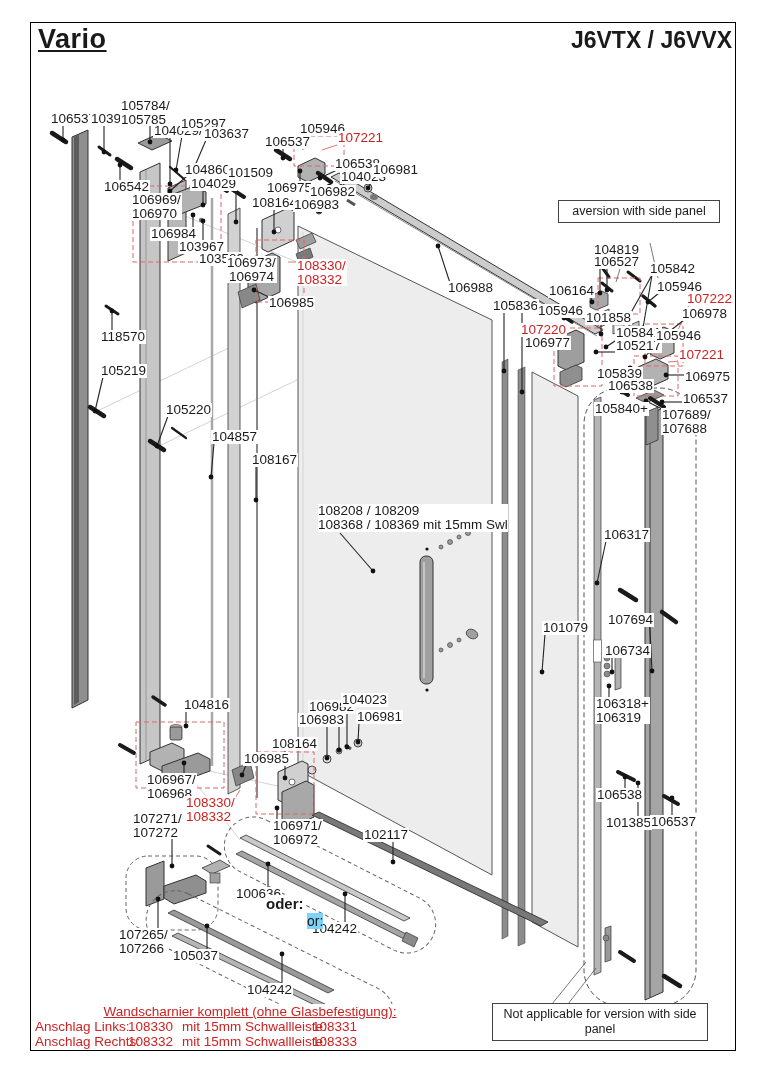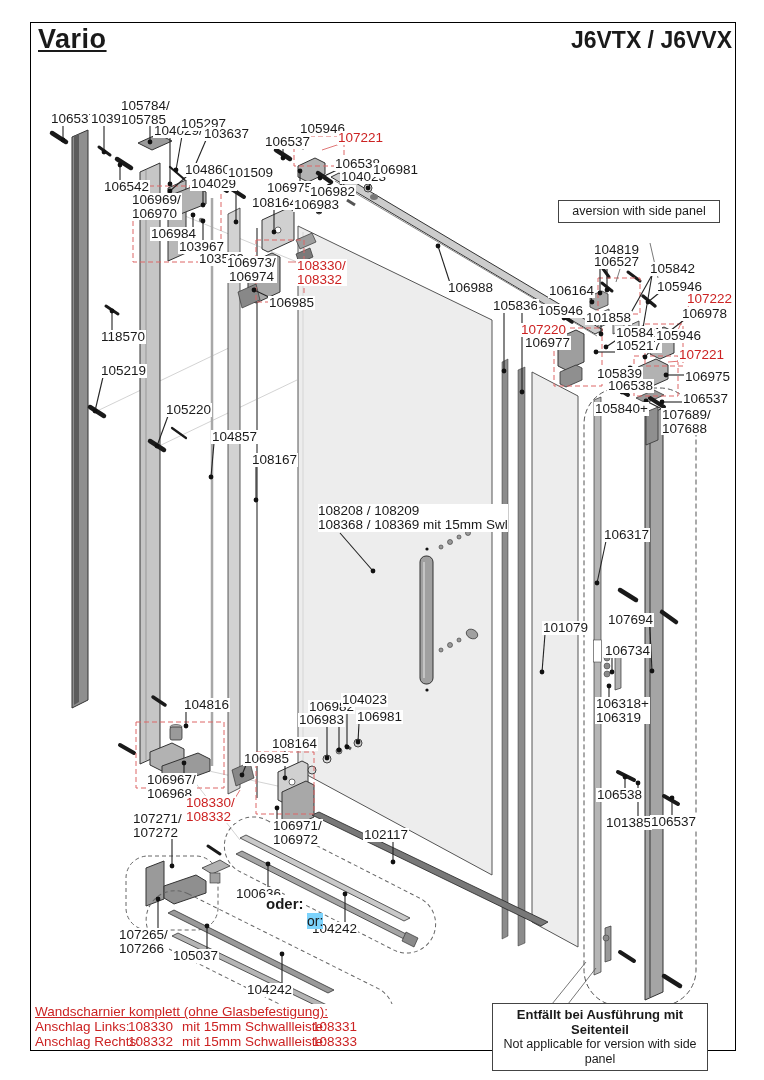--- a/index.html
+++ b/index.html
@@ -19,21 +19,21 @@
         padding:3px 5px;z-index:3;}
   .note .b{display:block;font-weight:bold;font-size:13px;line-height:15px;}
   .note .s{display:block;font-size:12.5px;line-height:15px;}
   #note1{left:558px;top:200px;width:150px;}
   #note2{left:492px;top:1003px;width:204px;}
   #cnote{position:absolute;left:318px;top:504px;font-size:13.5px;line-height:14px;background:#fff;z-index:2;}
   #cnote span{display:block;}
   #oder{position:absolute;left:266px;top:895px;font-size:15px;font-weight:bold;z-index:2;background:#fff;}
   #or{position:absolute;left:277px;top:913px;font-size:14px;z-index:2;background:#7dd3fc;margin-left:30px;}
   #footer{position:absolute;left:35px;top:1004px;width:430px;color:#cc2222;font-size:13.5px;z-index:3;background:#fff;}
-  #footer .fhead{text-decoration:underline;height:15px;}
+  #footer .fhead{text-decoration:underline;height:15px;text-align:center;}
   .frow{position:relative;height:15px;}
   .frow span{position:absolute;top:0;}
   .frow .p1{left:0;} .frow .p2{left:93px;} .frow .p3{left:147px;} .frow .p4{left:277px;}
 </style>
 </head>
 <body>
 
 <div id="frame"></div>
 
 <div id="brand">Vario</div>
@@ -661,21 +661,20 @@
     <div class="lbl" style="left: 650px; top: 815px;">
       <span>106537</span>
     </div>
   </div>
 
 <div class="note" id="note1">
   <span class="s">aversion with side panel</span>
 </div>
 
 <div class="note" id="note2">
-  <span class="b">Entfällt bei Ausführung mit Seitenteil</span>
   <span class="s">Not applicable for version with side panel</span>
 </div>
 
 <div id="cnote">
   <span>108208 / 108209</span>
   <span>108368 / 108369 mit 15mm Swl</span>
 </div>
 
 <div id="oder">oder:</div>
 <div id="or">or:</div>

